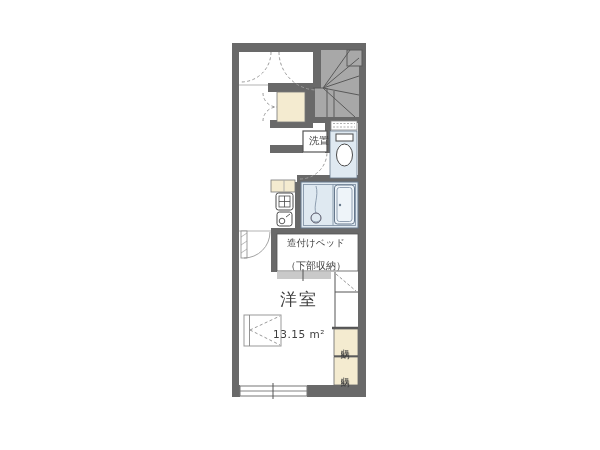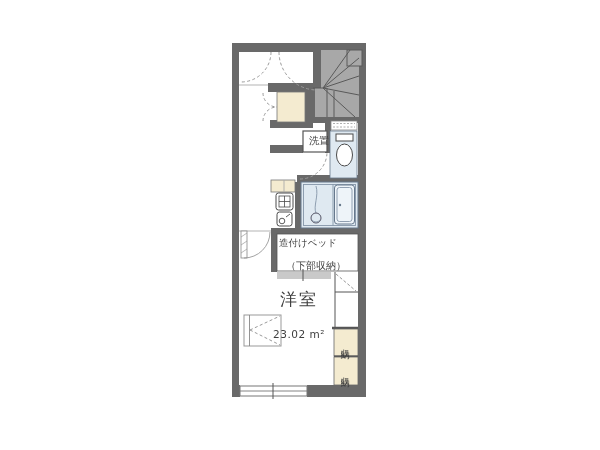--- a/index.html
+++ b/index.html
@@ -141,21 +141,21 @@
 
       <line x1="332" y1="328" x2="358" y2="328" stroke="#555" stroke-width="2.5"></line>
       <rect class="cream" x="334" y="329" width="24" height="27" style="stroke:#666"></rect>
       <line x1="334" y1="356.5" x2="358" y2="356.5" stroke="#555" stroke-width="2"></line>
       <rect class="cream" x="334" y="357" width="24" height="28" style="stroke:#666"></rect>
     </g>
   </svg>
 
   <div class="label lbl-laundry" style="left:301px;top:135px;width:28px;">洗置</div>
 
-  <div class="label lbl-bed" style="left:258px;top:238px;width:100px;">造付けベッド</div>
+  <div class="label lbl-bed" style="left:266px;top:238px;width:100px;">造付けベッド</div>
   <div class="label lbl-bed" style="left:266px;top:260px;width:100px;font-size:10px;">（下部収納）</div>
 
   <div class="label lbl-room" style="left:249px;top:290px;width:100px;">洋室</div>
-  <div class="label lbl-area" style="left:249px;top:328px;width:100px;">23.02 m²</div>
+  <div class="label lbl-area" style="left:249px;top:328px;width:100px;">13.15 m²</div>
 
   <div class="label lbl-storage" style="left:340px;top:332px;height:22px;">収納</div>
   <div class="label lbl-storage" style="left:340px;top:360px;height:22px;">収納</div>
 </div>
 
 </body></html>

